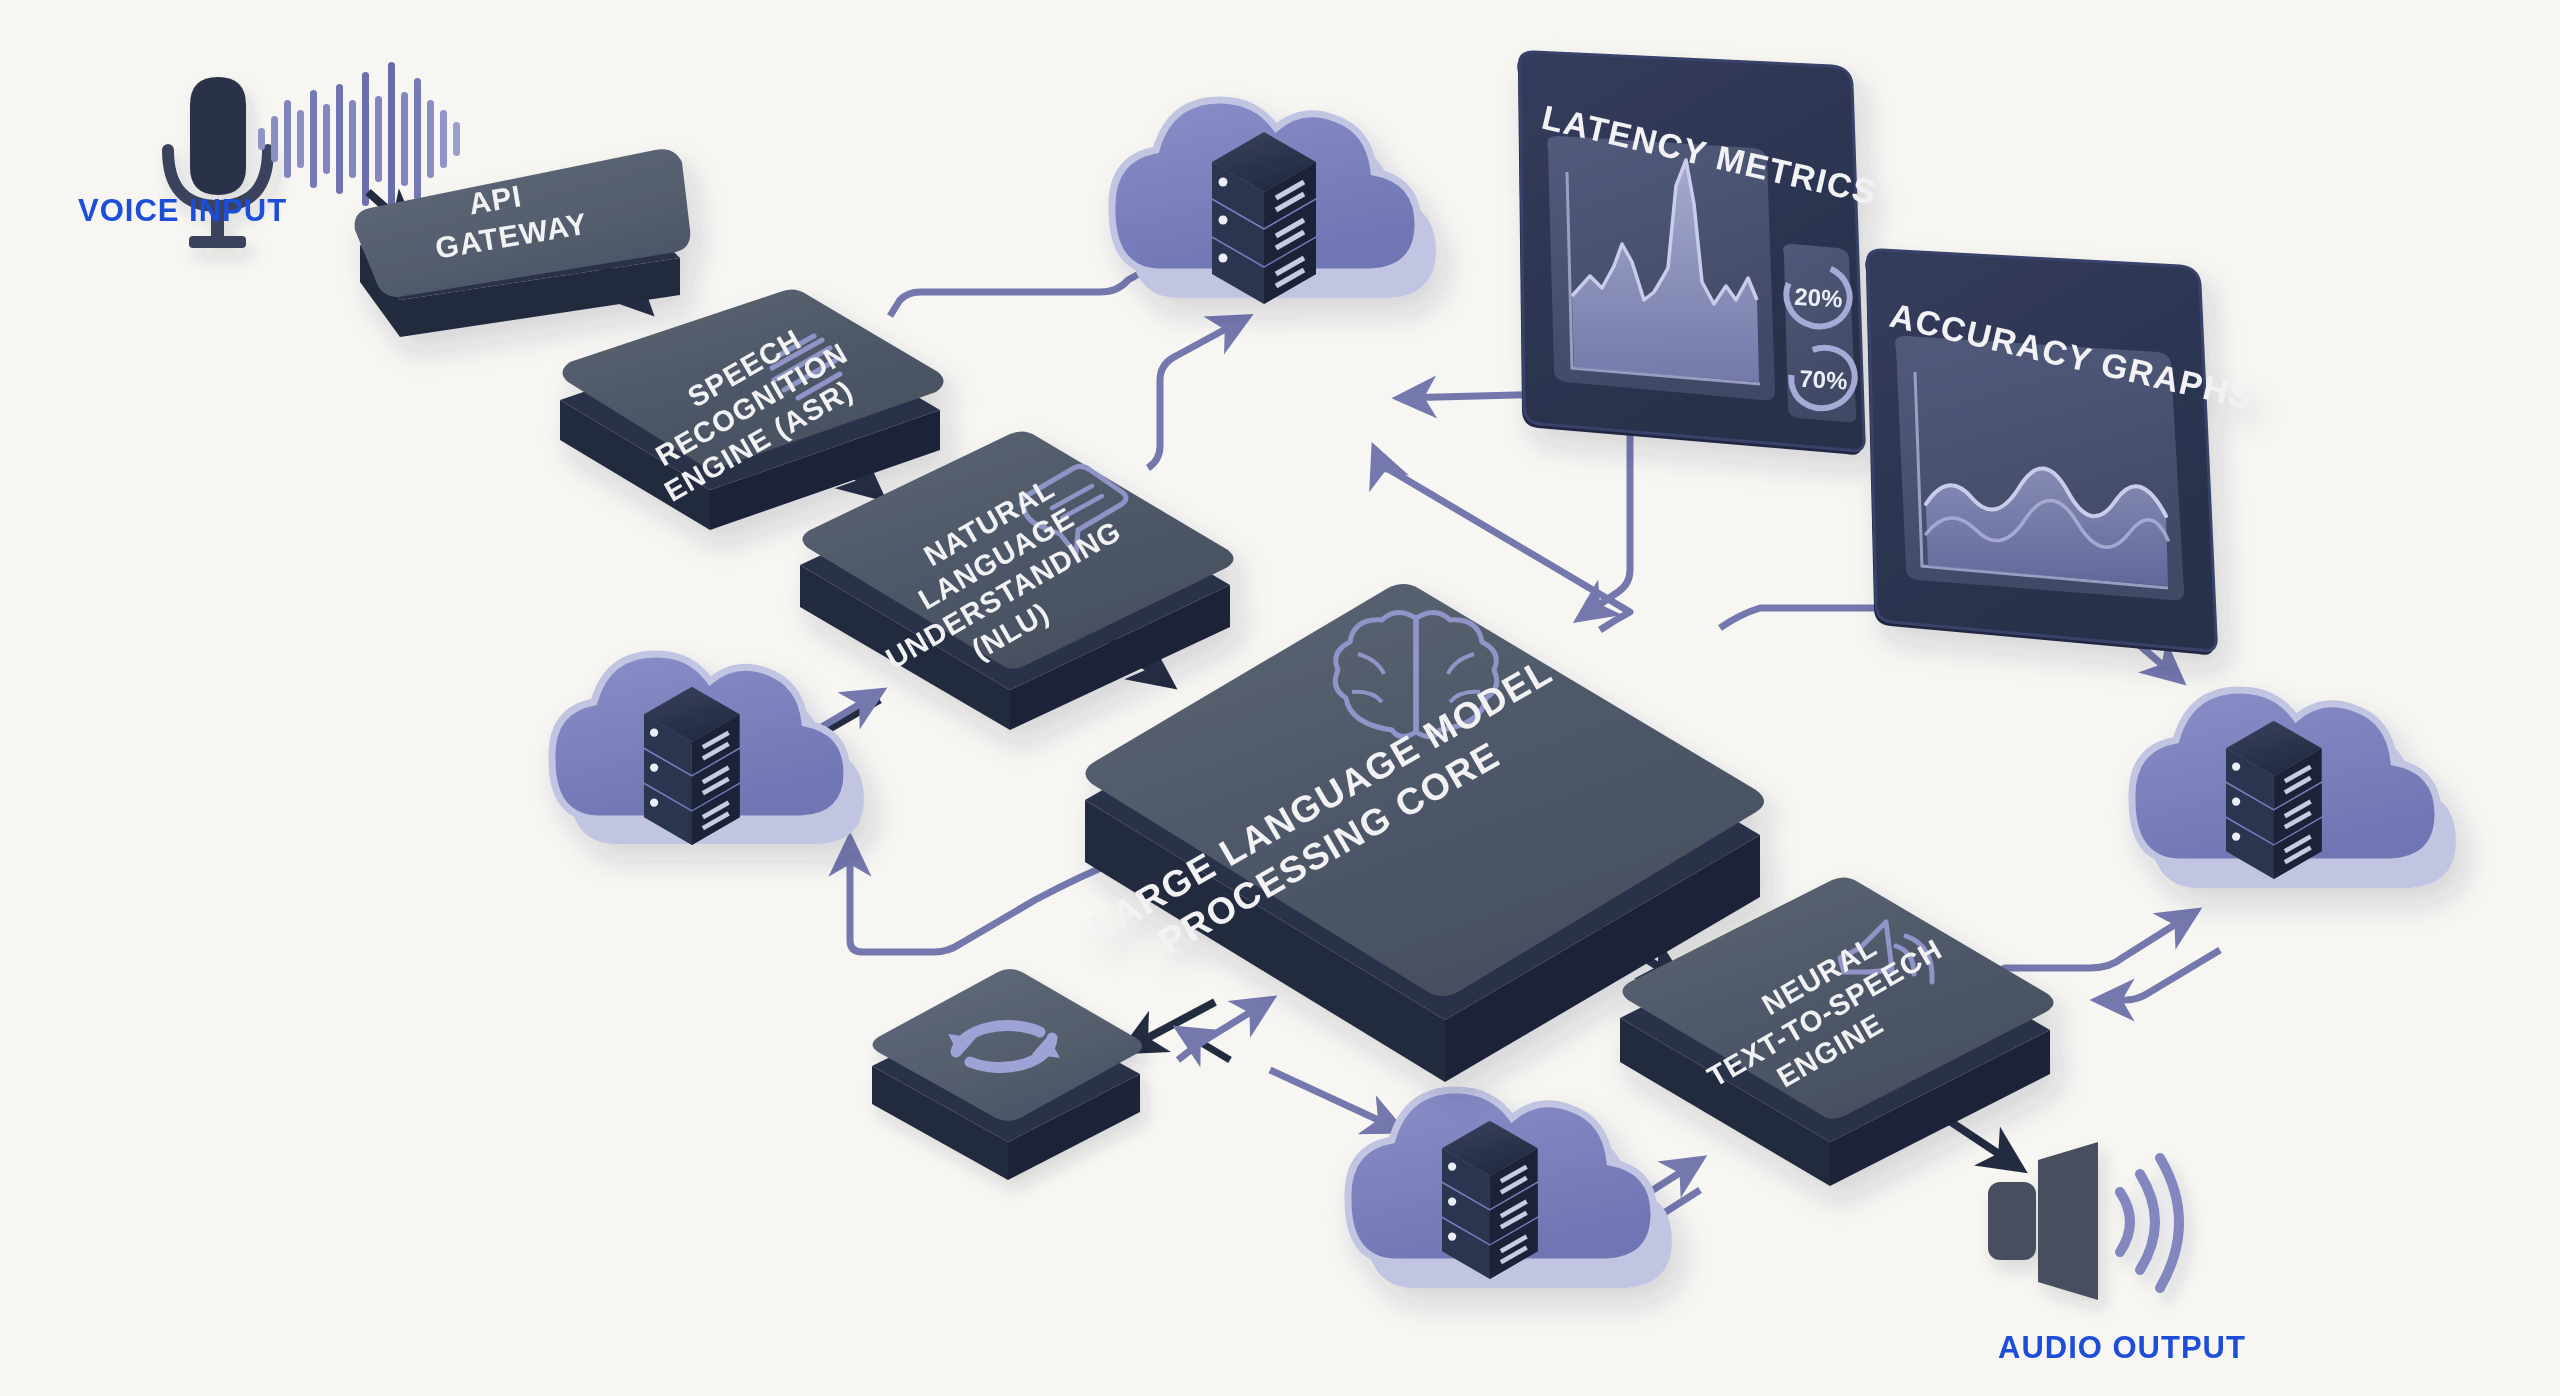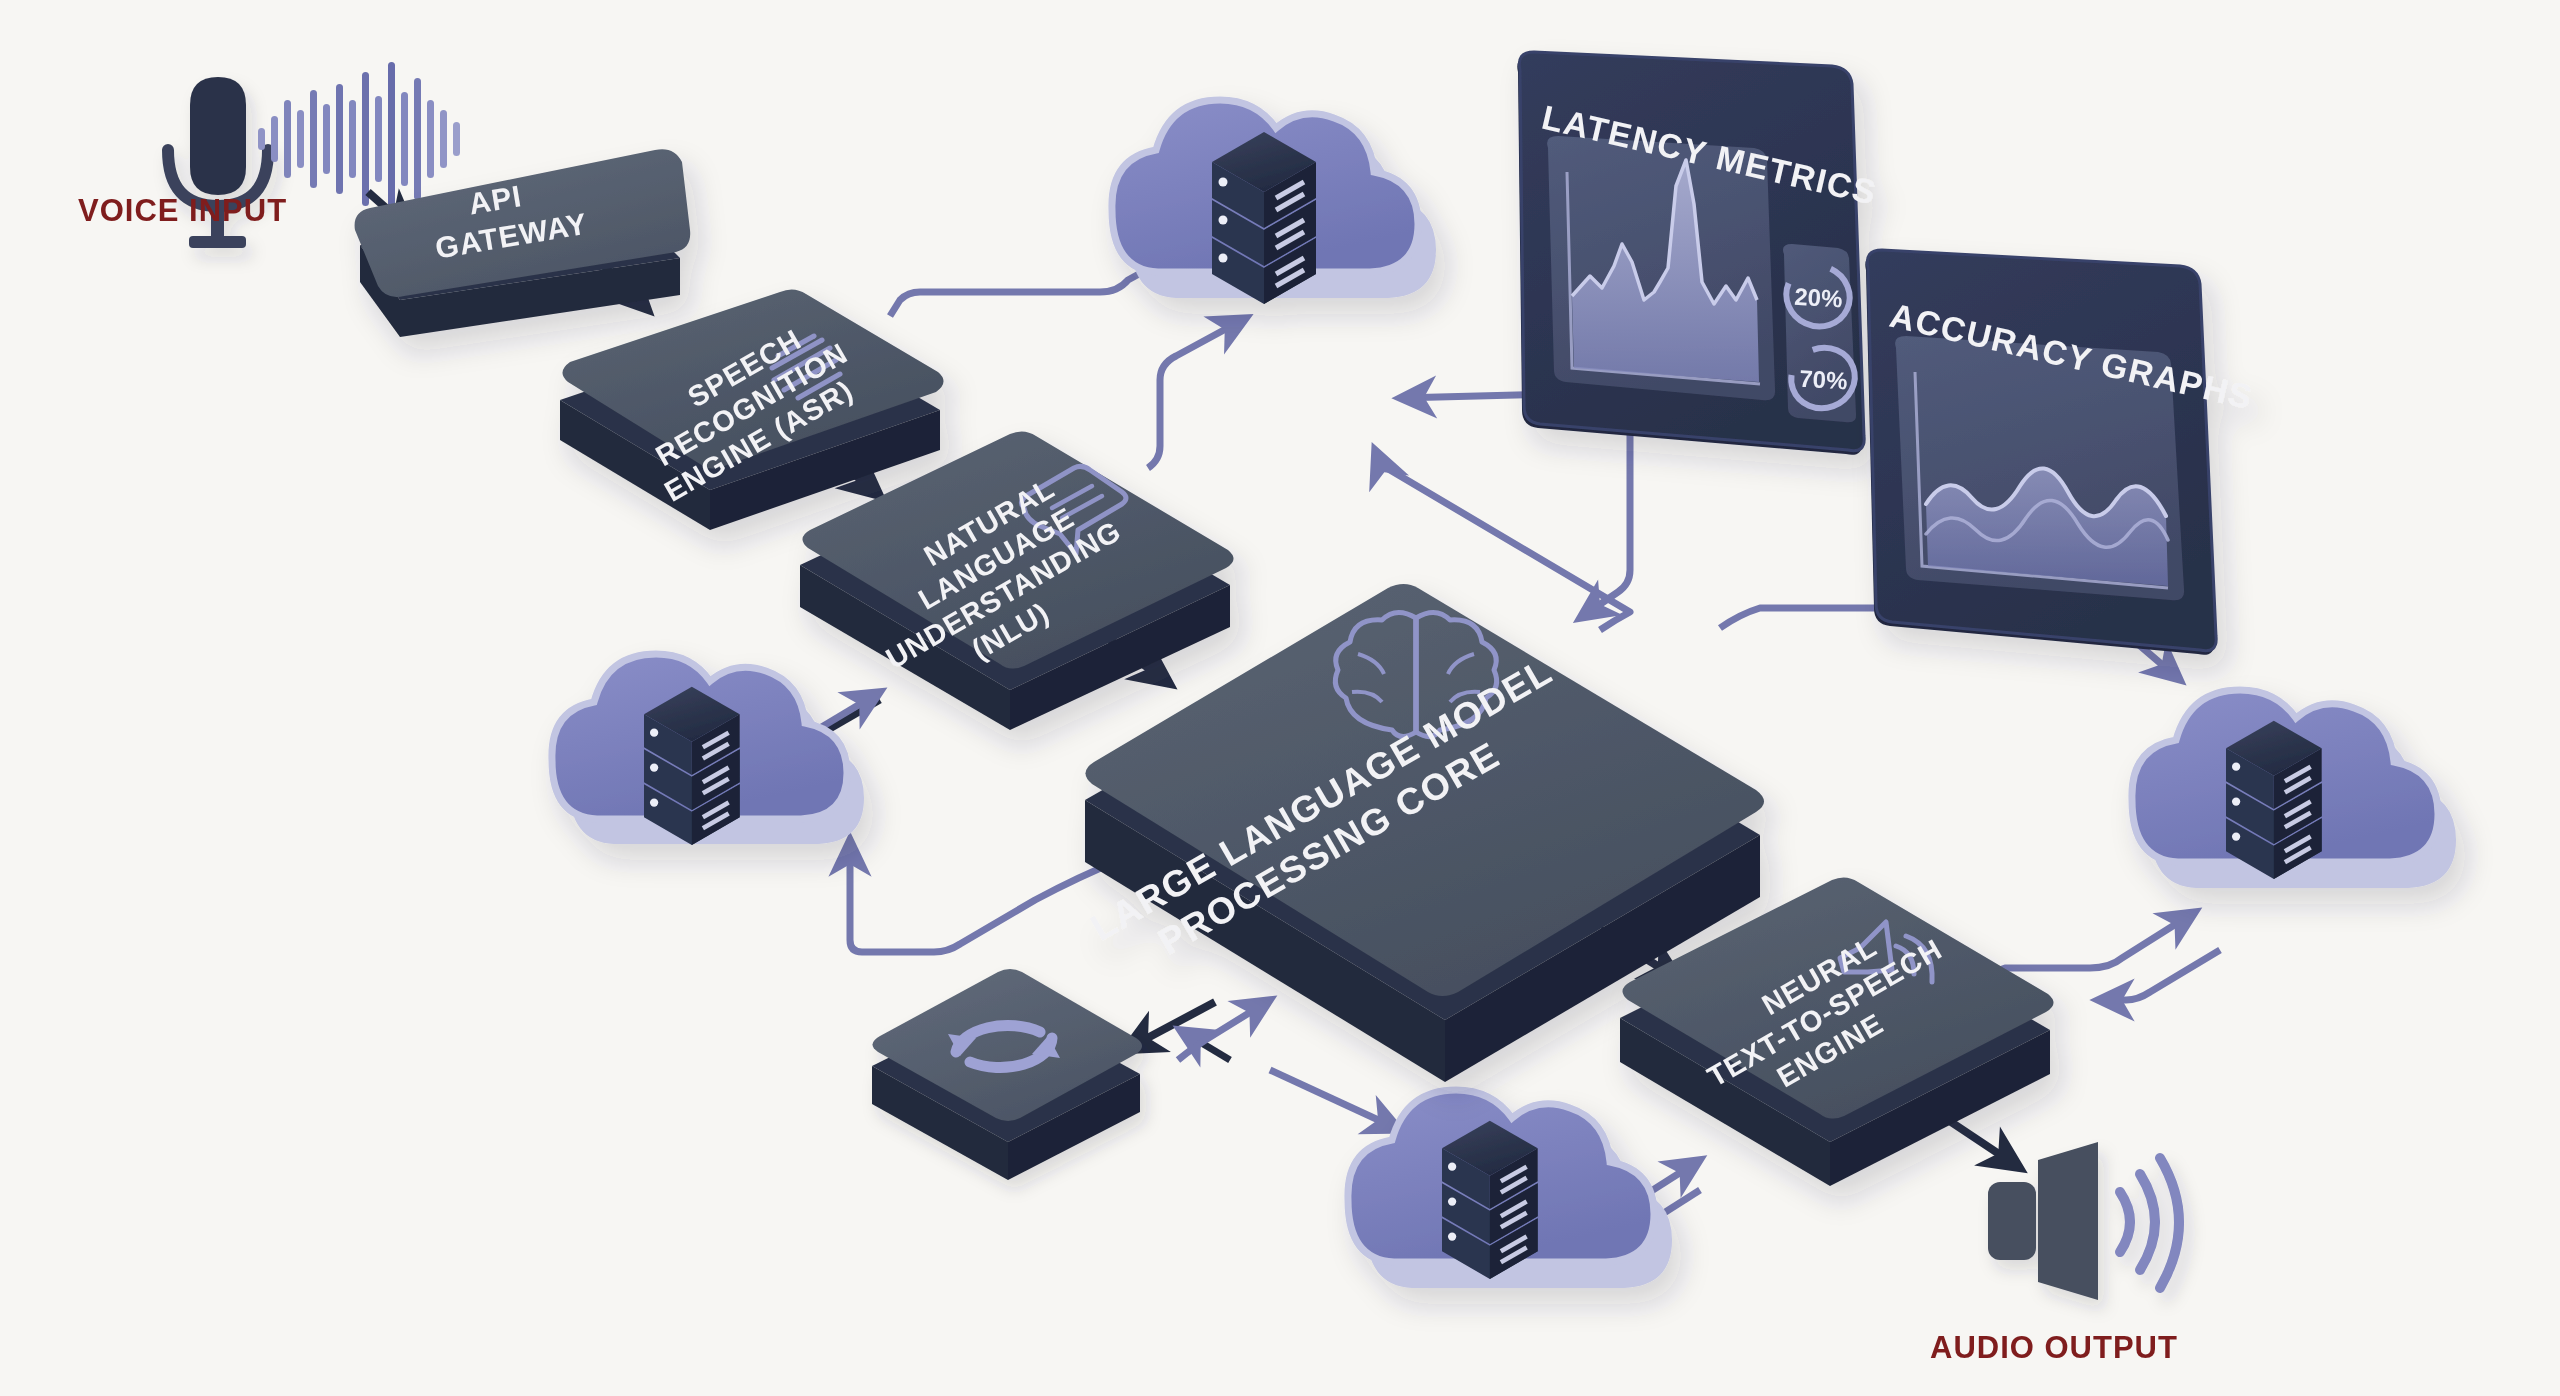--- a/index.html
+++ b/index.html
@@ -9,26 +9,26 @@
     background:#f7f6f3;
     font-family:"Liberation Sans", sans-serif;
     position:relative;
   }
   #stage{position:absolute;inset:0;}
   svg#scene{position:absolute;left:0;top:0;width:2560px;height:1396px;display:block;}
   .lbl{
     position:absolute;
     font-weight:bold;
     letter-spacing:1px;
-    color:#7f1d1d;
+    color:#1d4ed8;
     white-space:nowrap;
     pointer-events:none;
   }
   #voice-input-label{left:78px;top:193px;font-size:31px;}
-  #audio-output-label{left:1930px;top:1330px;font-size:31px;}
+  #audio-output-label{left:1998px;top:1330px;font-size:31px;}
 </style>
 </head>
 <body style="background: rgb(247, 246, 243);">
 
 <div id="stage">
 
   <svg id="scene" viewBox="0 0 2560 1396">
     <defs>
       <linearGradient id="gTop" x1="0" y1="0" x2="0.6" y2="1">
         <stop offset="0%" stop-color="#5a6473"></stop>

